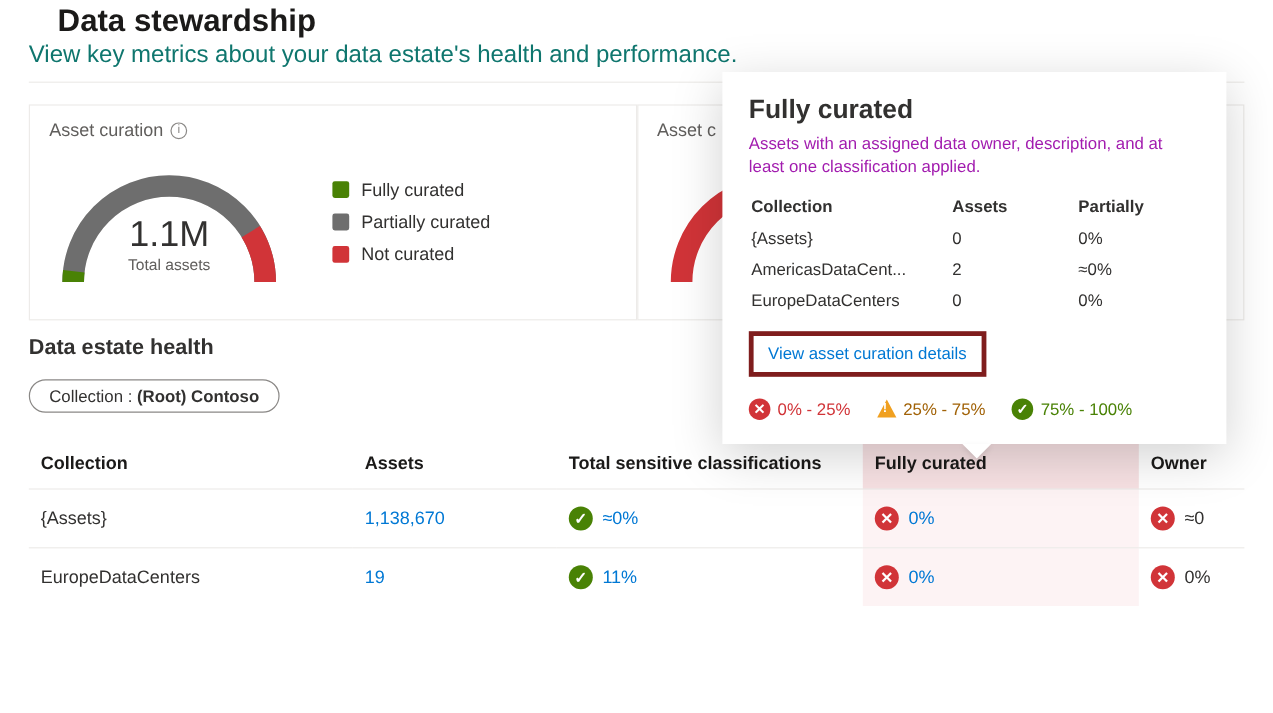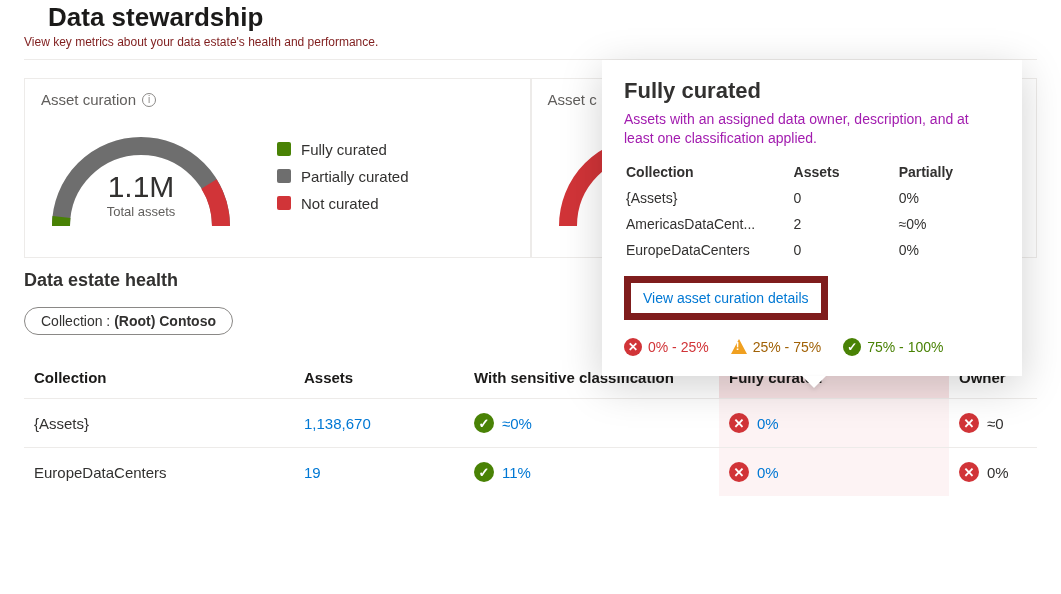--- a/index.html
+++ b/index.html
@@ -1,19 +1,19 @@
 <!DOCTYPE html>
 <html><head>
 <meta charset="utf-8">
 <style>
   * { box-sizing: border-box; margin: 0; padding: 0; }
   body { font-family: "Segoe UI", -apple-system, sans-serif; color: #323130; background: #fff; width: 1061px; height: 594px; overflow: hidden; position: relative; }
   .page { padding: 2px 24px 0 24px; }
   h1.pagetitle { font-size: 26px; font-weight: 600; color: #1b1a19; margin-left: 24px; }
-  .subtitle { font-size: 12px; color: #7f1d1d; margin-top: 2px; }
+  .subtitle { font-size: 20px; color: #0f766e; margin-top: 2px; }
   .divider { height: 1px; background: #edebe9; margin-top: 10px; }
 
   .cards { display: flex; margin-top: 18px; }
   .card { border: 1px solid #edebe9; background: #fff; flex: 1; padding: 12px 16px 18px 16px; min-height: 180px; }
   .card-title { font-size: 15px; color: #605e5c; font-weight: 400; display: flex; align-items: center; gap: 6px; }
   .card-body { display: flex; align-items: center; gap: 36px; margin-top: 8px; }
 
   .gauge-wrap { position: relative; width: 200px; height: 120px; display:flex; align-items:flex-end; justify-content:center; }
   .gauge { position: absolute; left: 0; top: 0; }
   .gauge-center { position: absolute; left:0; right:0; top:54px; text-align:center; }
@@ -26,21 +26,21 @@
 
   
   .panel { position: absolute; left: 602px; top: 60px; width: 420px; background: #fff; box-shadow: 0 10px 40px rgba(0,0,0,0.18); padding: 18px 22px 20px 22px; z-index: 50; }
   .panel::after { content:""; position:absolute; bottom:-12px; left:200px; width:0; height:0; border-left:12px solid transparent; border-right:12px solid transparent; border-top:12px solid #fff; filter: drop-shadow(0 2px 2px rgba(0,0,0,0.1)); }
   .panel h2 { font-size: 22px; font-weight: 600; margin-bottom: 6px; }
   .panel-desc { font-size: 14px; color: #a21caf; line-height: 1.35; margin-bottom: 10px; }
   .panel-table { width: 100%; font-size: 14px; }
   .panel-table th { text-align: left; font-weight: 600; padding: 4px 0; }
   .panel-table td { padding: 4px 0; color: #323130; }
   .panel-link { display: inline-block; margin-top: 14px; color: #0078d4; font-size: 14px; text-decoration: none; }
-  .redbox { border: 7px solid #7f1d1d; padding: 6px 12px; display: inline-block; margin-top: 12px; }
+  .redbox { border: 4px solid #7f1d1d; padding: 6px 12px; display: inline-block; margin-top: 12px; }
   .panel-legend { margin-top: 18px; display:flex; gap: 22px; font-size: 14px; }
   .panel-legend .seg { display:flex; align-items:center; gap:6px; }
   .ico-circle { width:18px; height:18px; border-radius:50%; display:inline-flex; align-items:center; justify-content:center; color:#fff; font-size:12px; font-weight:bold; }
   .ico-red { background:#d13438; }
   .ico-green { background:#498205; }
   .tri { width:0;height:0;border-left:8px solid transparent;border-right:8px solid transparent;border-bottom:15px solid #f0a020; display:inline-block; position:relative;}
   .tri::after{content:"!"; position:absolute; left:-3px; top:1px; font-size:11px; color:#fff; font-weight:bold;}
 
   
   .section-title { font-size: 18px; font-weight: 700; margin-top: 12px; }
@@ -124,21 +124,21 @@
   <div class="section-title">Data estate health</div>
   <div class="pill">
     <span>Collection : </span><strong>(Root) Contoso</strong>
   </div>
 
   <table class="grid">
     <thead>
       <tr>
         <th style="width:270px">Collection</th>
         <th style="width:170px">Assets</th>
-        <th style="width:255px">With sensitive classification</th>
+        <th style="width:255px">Total sensitive classifications</th>
         <th style="width:230px" class="col-hl-head">Fully curated</th>
         <th class="cutcol rtcut">Owner</th>
       </tr>
     </thead>
     <tbody id="grid-body">
         <tr>
           <td>{Assets}</td>
           <td><span class="link">1,138,670</span></td>
           <td>
             <div class="status">

